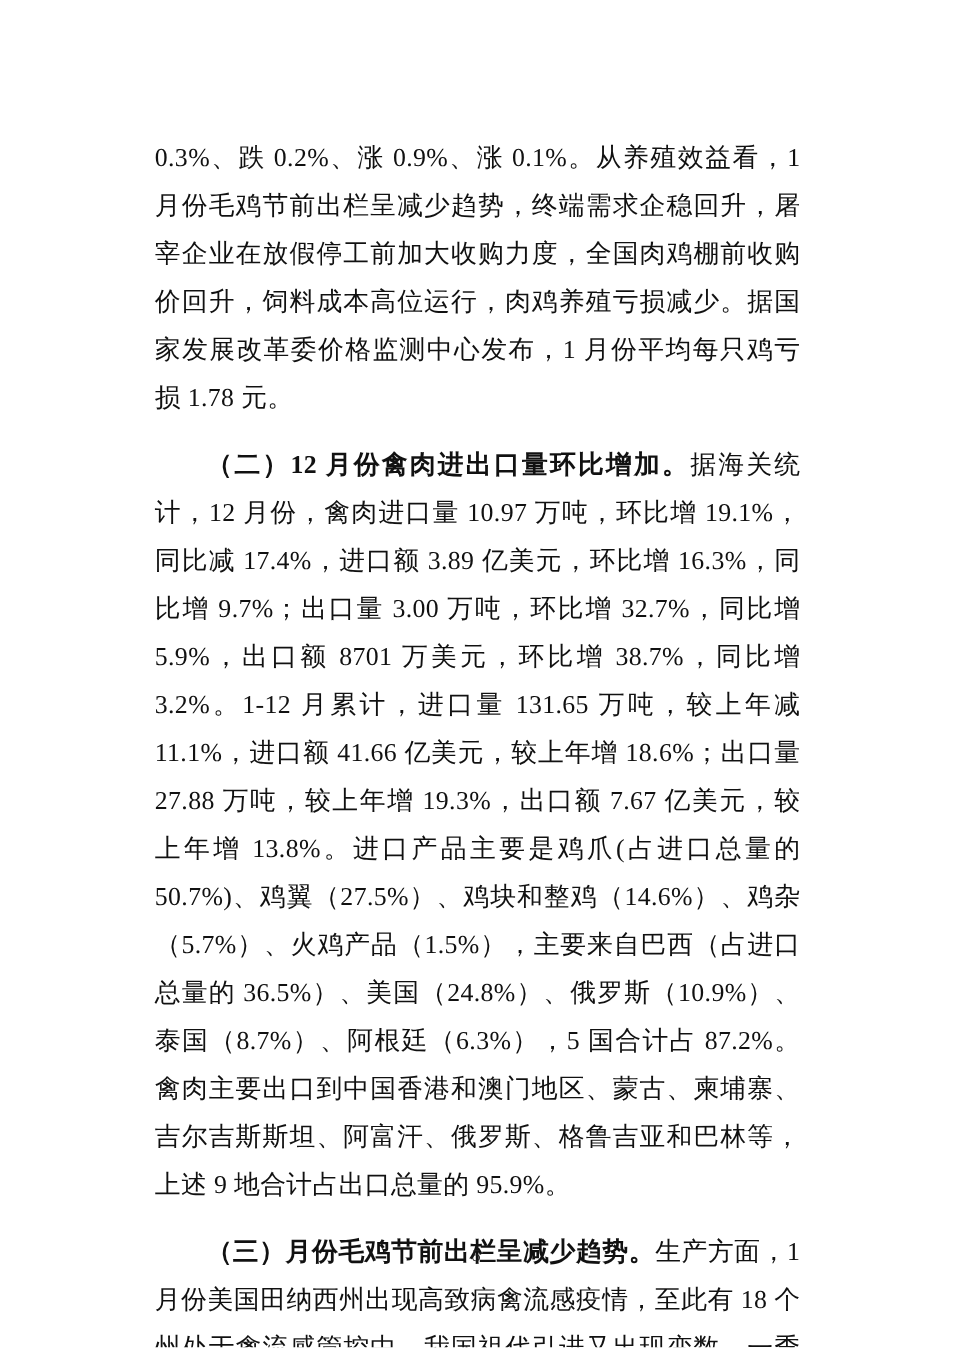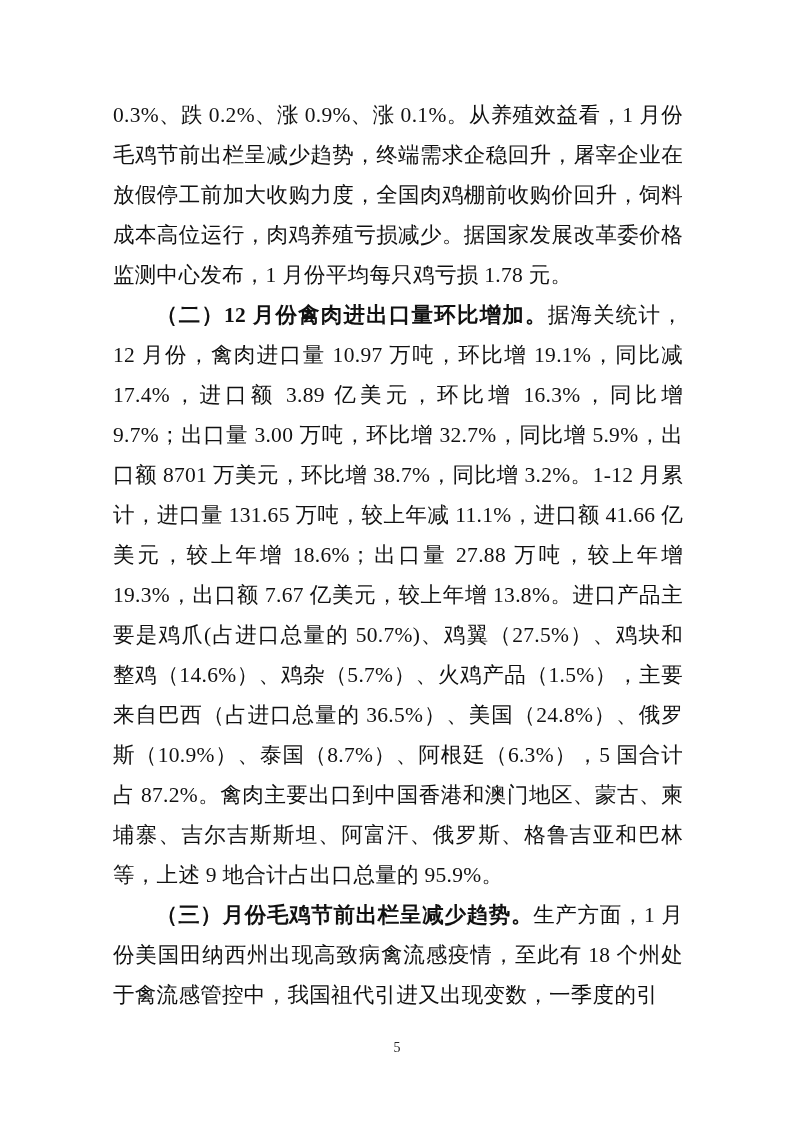--- a/index.html
+++ b/index.html
@@ -20,21 +20,21 @@
     position: absolute;
     left: 113px;
     top: 95px;
     width: 570px;
     font-size: 21.5px;
     line-height: 40px;
     text-align: justify;
     letter-spacing: 0.3px;
   }
   .para {
-    margin: 0;
+    margin: 16px;
     padding: 0;
   }
   .para.indent {
     text-indent: 2em;
   }
   .seg.bold {
     font-weight: bold;
   }
   .page-number {
     position: absolute;

